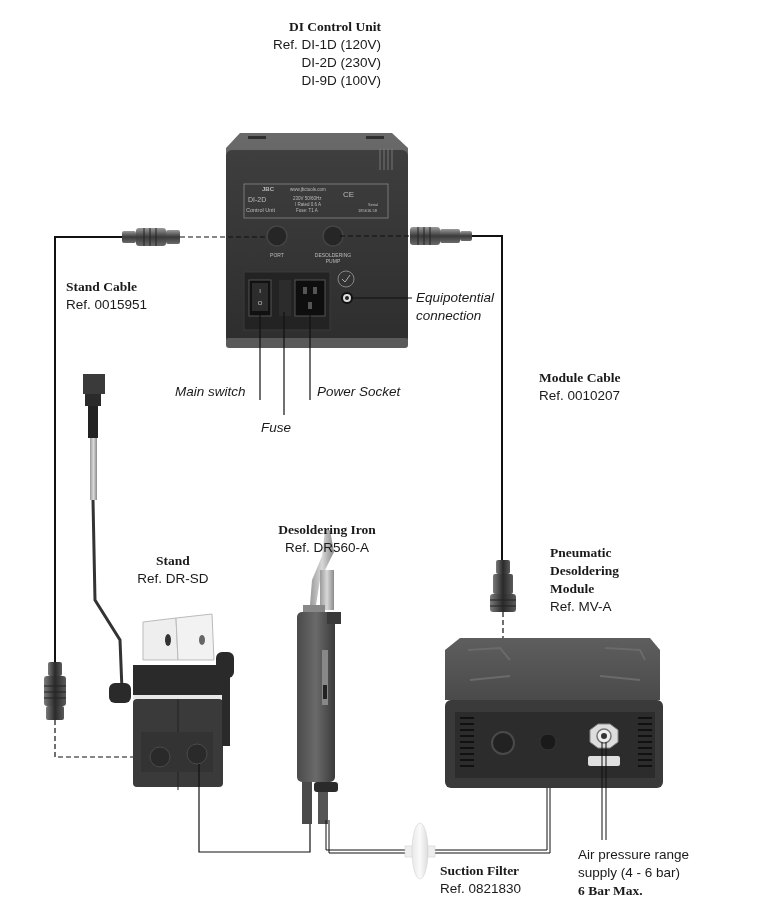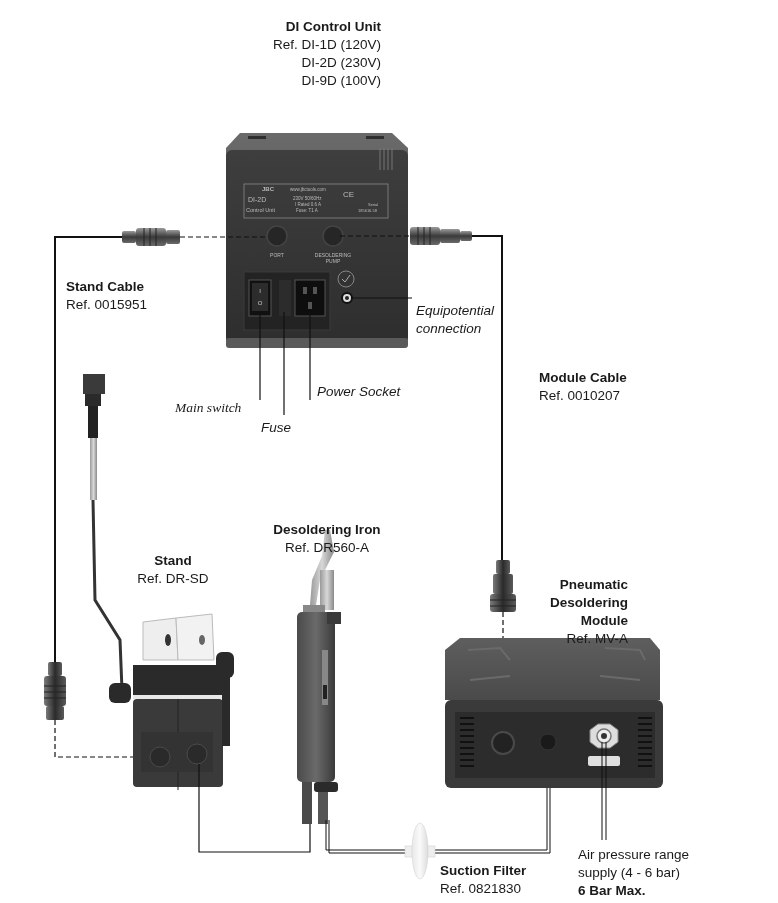--- a/index.html
+++ b/index.html
@@ -1,19 +1,19 @@
 <!DOCTYPE html>
 <html><head>
 <meta charset="utf-8">
 <style>
   html, body { margin: 0; padding: 0; background: #ffffff; }
   body { width: 778px; height: 903px; position: relative; overflow: hidden;
          font-family: "Liberation Sans", sans-serif; color: #1a1a1a; }
   .label { position: absolute; font-size: 13.5px; line-height: 18px; white-space: nowrap; }
-  .label b { font-weight: bold; display: block; }
+  .label b { font-weight: bold; display: block; font-family: Liberation Serif, serif; }
   .label span { display: block; }
   .right { text-align: right; }
   .center { text-align: center; }
   .italic { font-style: italic; }
   svg.canvas { position: absolute; left: 0; top: 0; }
   .tiny { font-family: "Liberation Sans", sans-serif; font-size: 6px; fill: #bbbbbb; }
 </style>
 </head>
 <body>
 
@@ -270,45 +270,45 @@
   <span>Ref. DI-1D (120V)</span>
   <span>DI-2D (230V)</span>
   <span>DI-9D (100V)</span>
 </div>
 
 <div class="label" style="left:66px; top:278px;">
   <b>Stand Cable</b>
   <span>Ref. 0015951</span>
 </div>
 
-<div class="label italic" style="left:416px; top:289px;margin-top:13px;">
+<div class="label italic" style="left:416px; top:289px;">
   <span>Equipotential</span>
   <span>connection</span>
 </div>
 
-<div class="label italic" style="left:175px; top:399px;font-family:Liberation Serif, serif;">Main switch</div>
+<div class="label italic" style="left:175px; top:383px;">Main switch</div>
 <div class="label italic" style="left:261px; top:419px;">Fuse</div>
 <div class="label italic" style="left:317px; top:383px;">Power Socket</div>
 
 <div class="label" style="left:528px; top:369px;margin-left:11px;">
   <b>Module Cable</b>
   <span>Ref. 0010207</span>
 </div>
 
 <div class="label center" style="left:260px; top:490px; width:134px;margin-top:31px;">
   <b>Desoldering Iron</b>
   <span>Ref. DR560-A</span>
 </div>
 
 <div class="label center" style="left:127px; top:552px; width:92px;">
   <b>Stand</b>
   <span>Ref. DR-SD</span>
 </div>
 
-<div class="label" style="left:550px; top:576px;text-align:right;">
+<div class="label" style="left:550px; top:544px;">
   <b>Pneumatic</b>
   <b>Desoldering</b>
   <b>Module</b>
   <span>Ref. MV-A</span>
 </div>
 
 <div class="label" style="left:440px; top:862px;">
   <b>Suction Filter</b>
   <span>Ref.  0821830</span>
 </div>

